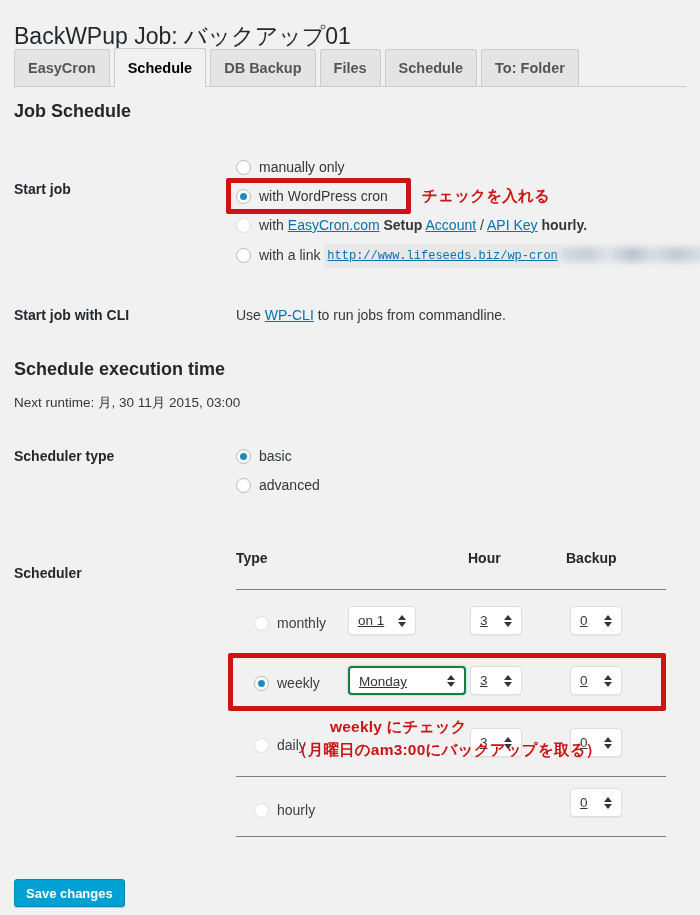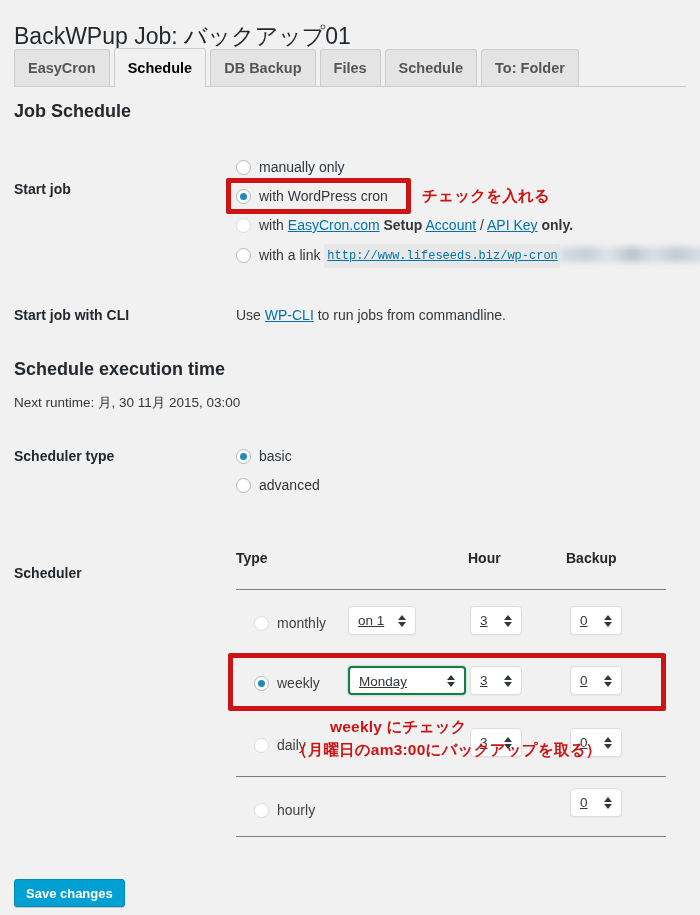--- a/index.html
+++ b/index.html
@@ -329,21 +329,21 @@
 <div class="radio-line" style="top:186px">
   <span class="radio checked"></span><span>with WordPress cron</span>
 </div>
 
 <div class="radio-line" style="top:215px">
   <span class="radio dim"></span><span>with </span><a class="wp-link" href="#">EasyCron.com</a>
   <span class="bold">Setup</span>
   <a class="wp-link" href="#">Account</a>
   <span>/</span>
   <a class="wp-link" href="#">API Key</a>
-  <span class="bold">only.</span>
+  <span class="bold">hourly.</span>
 </div>
 
 <div class="radio-line" style="top:244px">
   <span class="radio"></span><span>with a link</span>
   <span class="link-code">http://www.lifeseeds.biz/wp-cron</span><span class="blurred"></span>
 </div>
 
 <div class="row-label" id="lbl-start-cli">Start job with CLI</div>
 <div class="cli-text">
   <span>Use </span><a class="wp-link" href="#">WP-CLI</a><span> to run jobs from commandline.</span>

